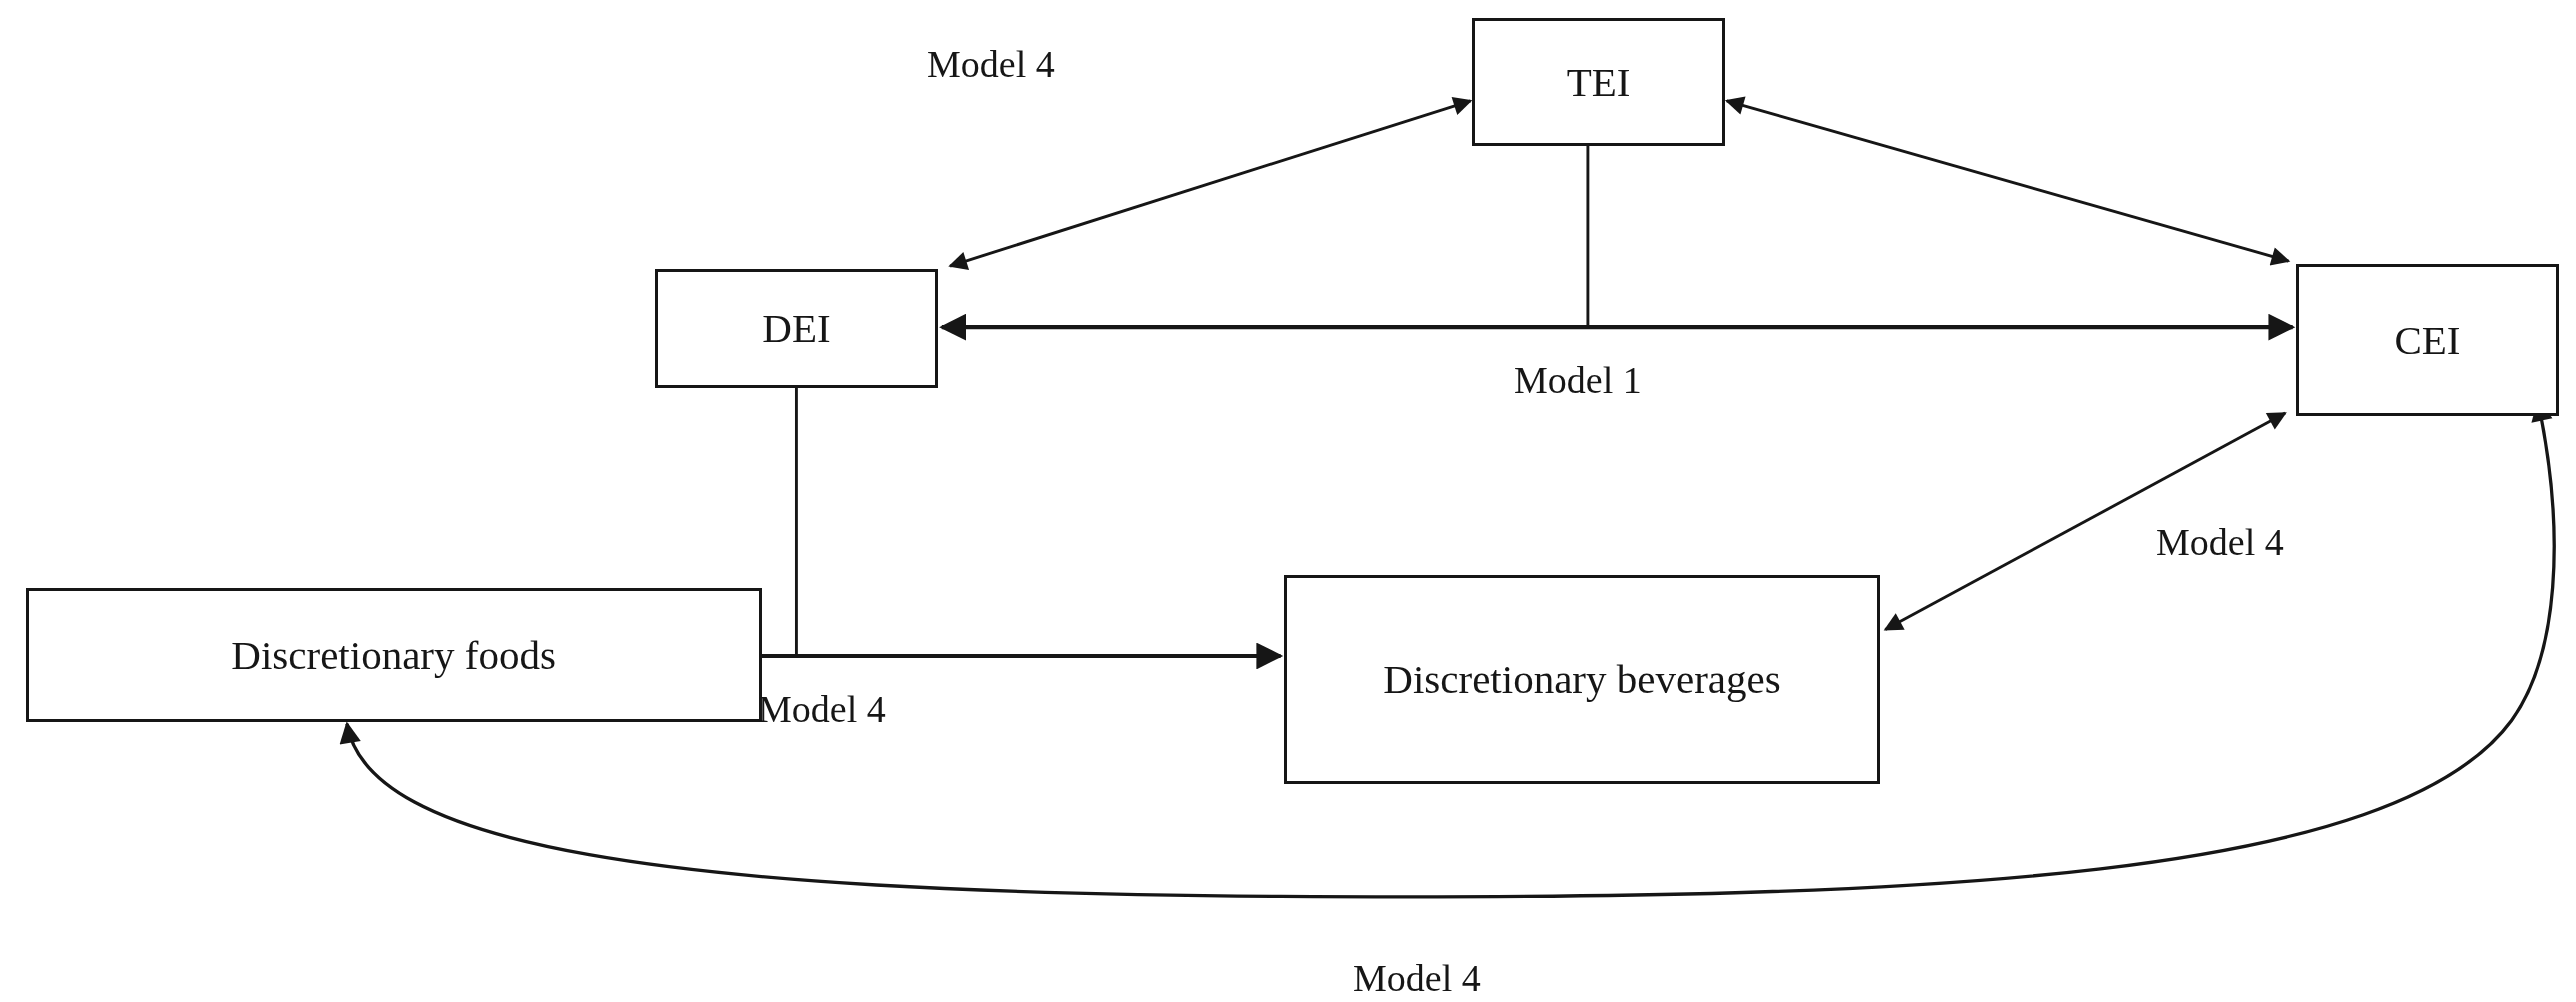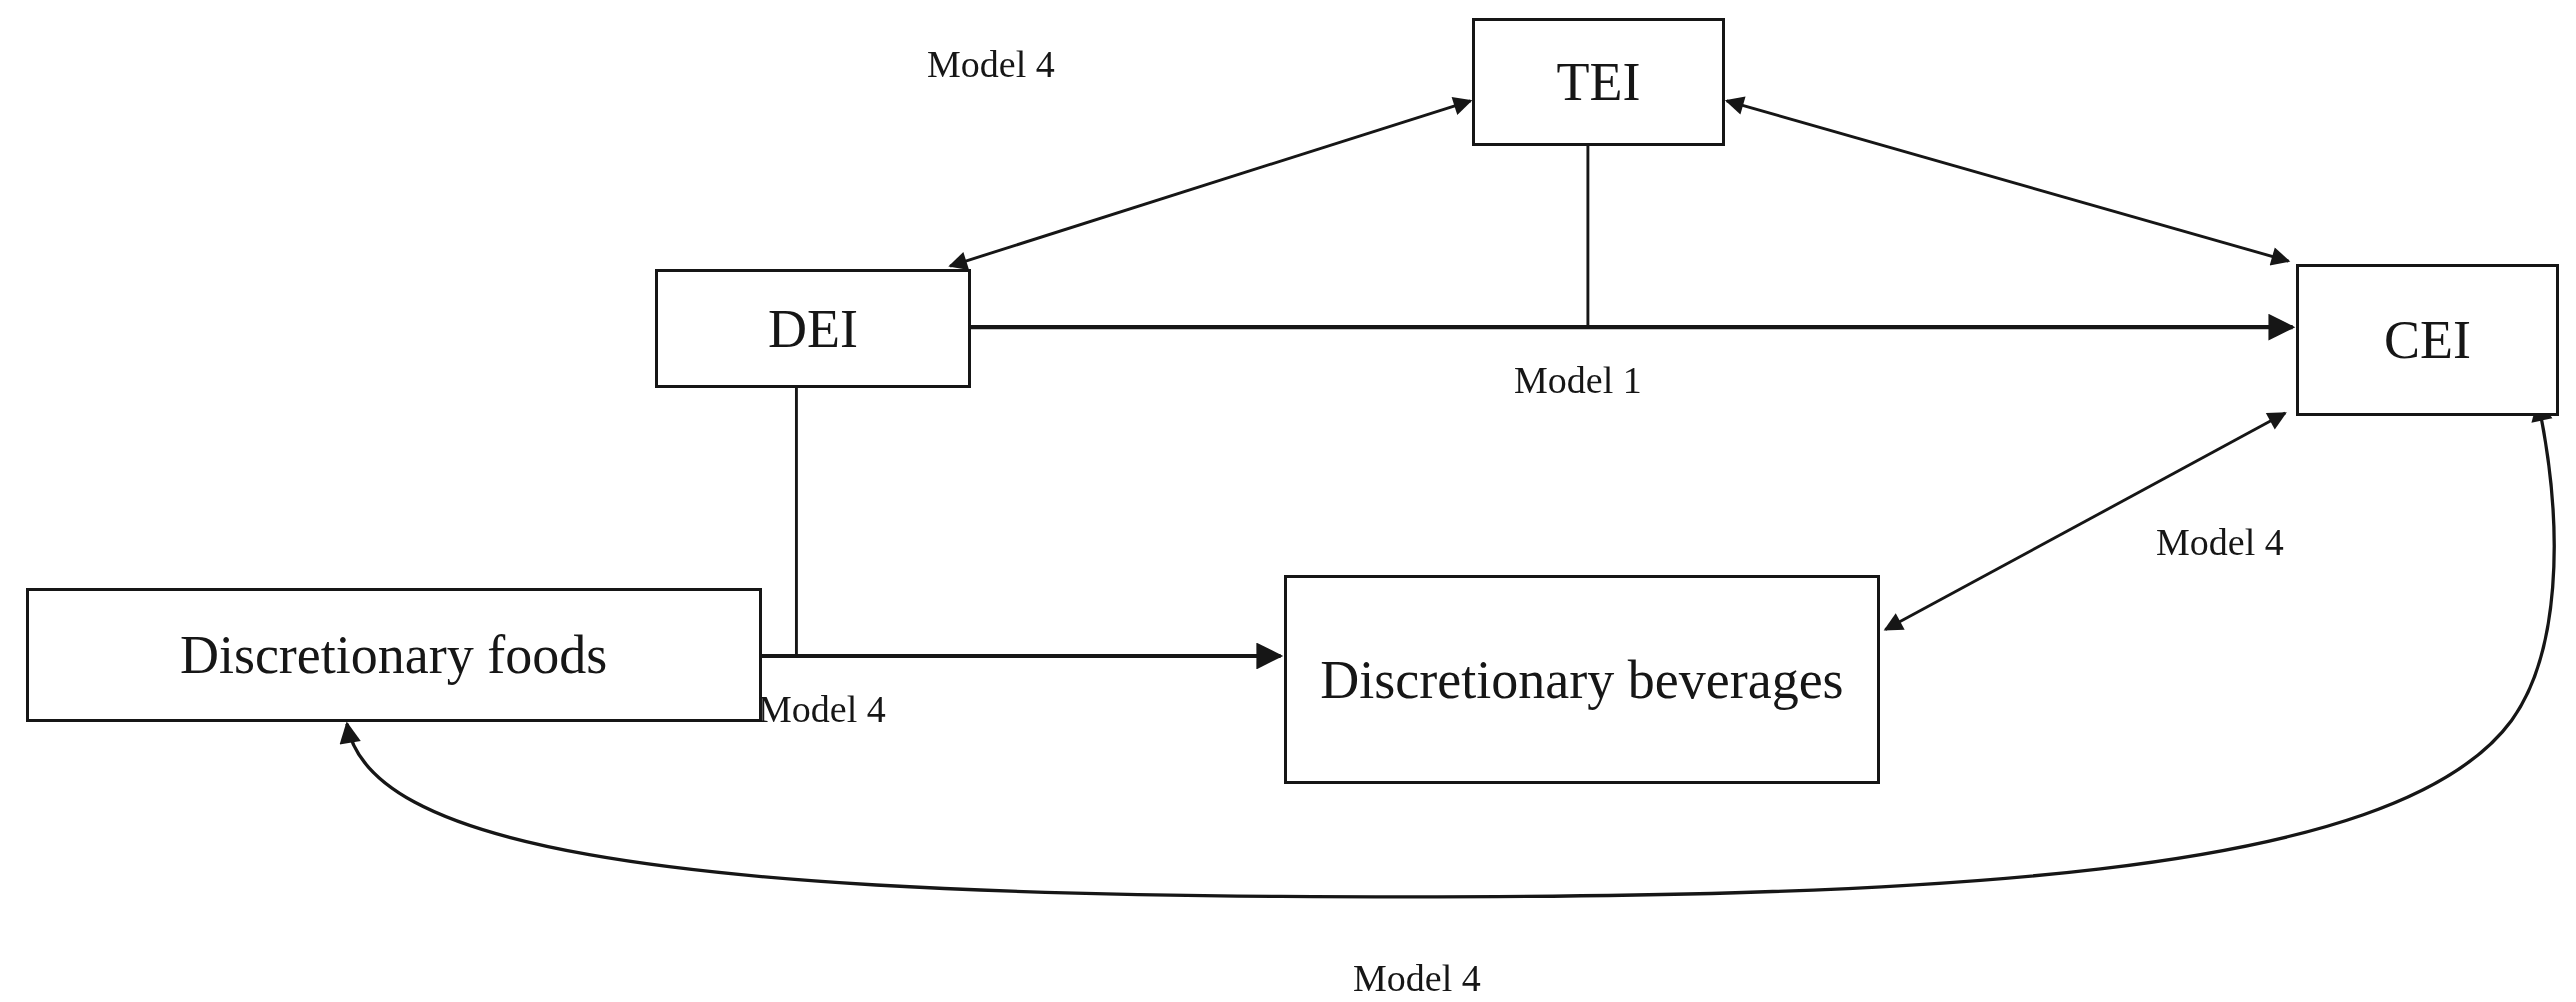--- a/index.html
+++ b/index.html
@@ -12,21 +12,21 @@
     color:#161616;
     overflow:hidden;
   }
   .wires{position:absolute;left:0;top:0;z-index:1;}
   .node{
     position:absolute;z-index:2;
     box-sizing:border-box;
     border:3.3px solid #161616;
     background:#ffffff;
     display:flex;align-items:center;justify-content:center;
-    font-size:54px;line-height:1;
+    font-size:41px;line-height:1;
     white-space:nowrap;
   }
   .label{
     position:absolute;z-index:2;
     font-size:38px;line-height:1.26;
     white-space:nowrap;
   }
   .ln{stroke:#161616;fill:none;}
   .w35{stroke-width:3.5px;}
   .w4{stroke-width:4px;}
@@ -61,21 +61,21 @@
     <path class="ln w4" d="M 420 876
              C 445 1025, 800 1080, 1550 1085
              C 2350 1090, 2900 1062, 3040 872
              C 3096 795, 3106 648, 3072 486" marker-start="url(#ah)" marker-end="url(#ah)"></path>
   </svg>
 
   <div class="node" style="left:1472px;top:18px;width:253px;height:128px">
     <span>TEI</span>
   </div>
 
-  <div class="node" style="left:655px;top:269px;width:316px;height:119px">
+  <div class="node" style="left:655px;top:269px;width:283px;height:119px">
     <span>DEI</span>
   </div>
 
   <div class="node" style="left:2296px;top:264px;width:263px;height:152px">
     <span>CEI</span>
   </div>
 
   <div class="node" style="left:25.6px;top:588px;width:736px;height:134px">
     <span>Discretionary foods</span>
   </div>

